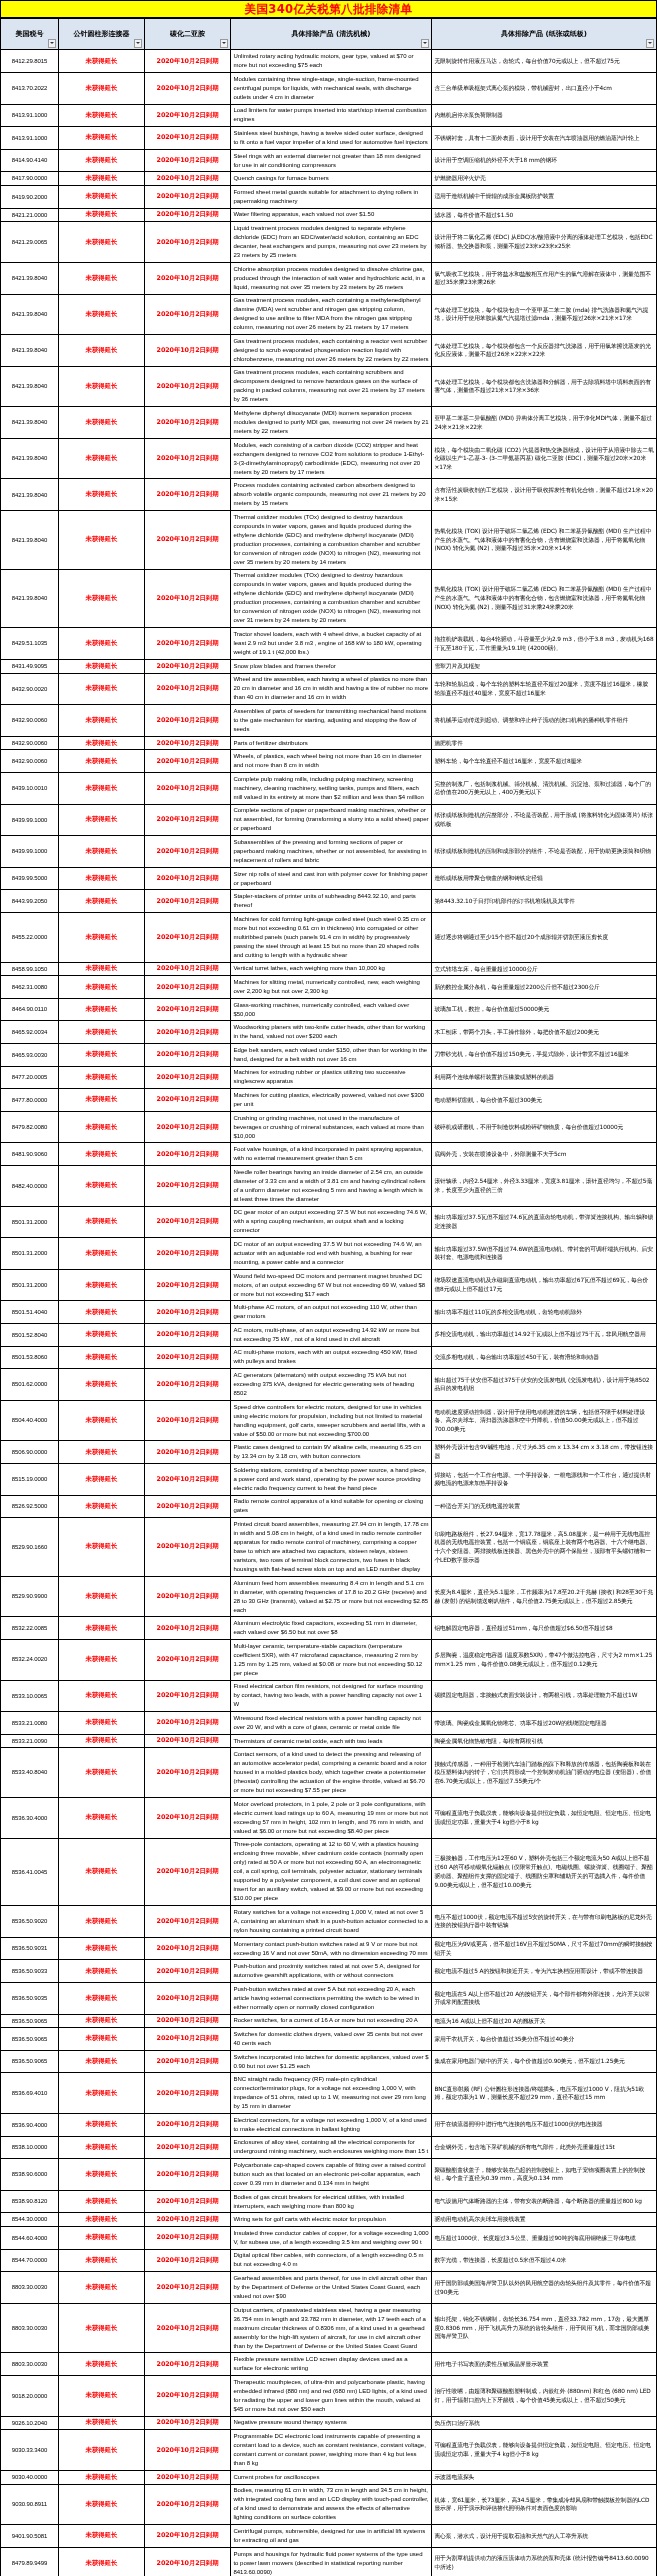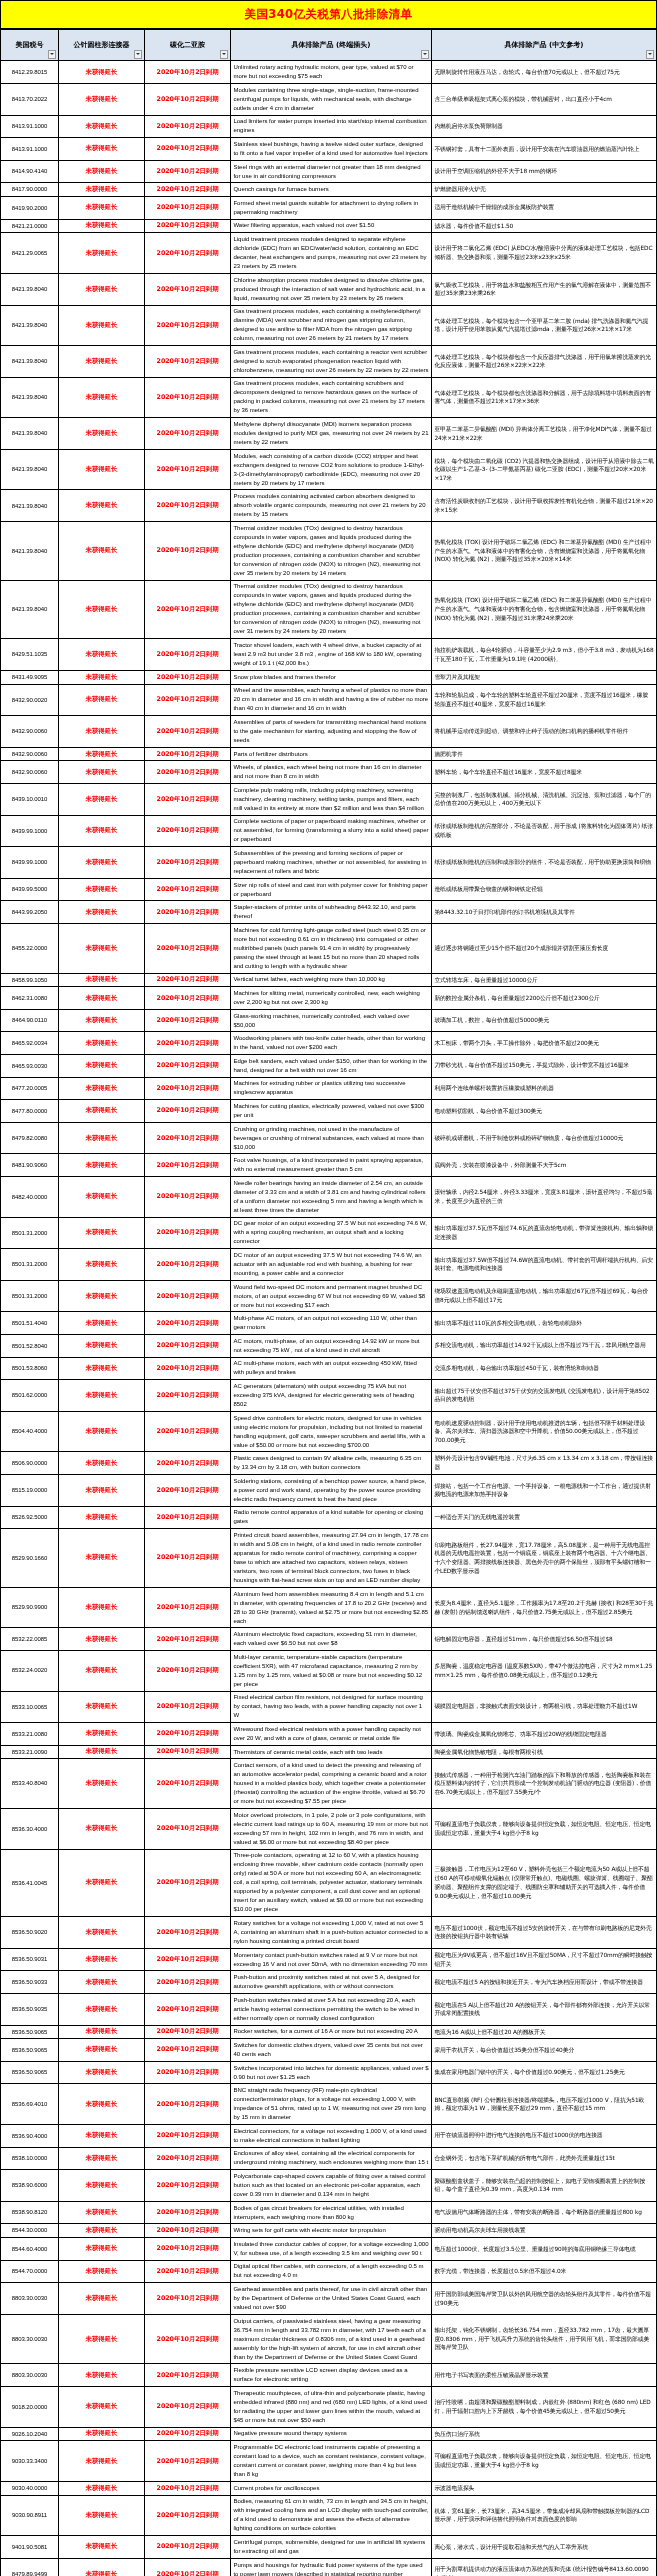--- a/index.html
+++ b/index.html
@@ -5,21 +5,21 @@
   html,body{margin:0;padding:0;background:#ffffff;}
   body{
     font-family:"Liberation Sans","DejaVu Sans",sans-serif;
     width:657px;
   }
   #sheet{width:657px;box-sizing:border-box;}
   
   .title-banner{
     background:#ffff00;
     border:0.6px solid #000000;
-    height:29px;
+    height:18px;
     display:flex;align-items:center;justify-content:center;
     box-sizing:border-box;
   }
   .title-banner .t{
     color:#ff0000;
     font-size:11.6px;
     font-weight:bold;
     letter-spacing:0.3px;
     font-family:"DejaVu Sans",sans-serif;
   }
@@ -143,27 +143,27 @@
           <span class="filter-btn hdr-btn-abs"></span>
         </th>
         <th>
           <div class="hdr-wrap">
               <span>碳化二亚胺</span>
             </div>
           <span class="filter-btn hdr-btn-abs"></span>
         </th>
         <th>
           <div class="hdr-wrap">
-              <span>具体排除产品 (终端插头)</span>
+              <span>具体排除产品 (清洗机械)</span>
             </div>
           <span class="filter-btn hdr-btn-abs"></span>
         </th>
         <th>
           <div class="hdr-wrap">
-              <span>具体排除产品 (中文参考)</span>
+              <span>具体排除产品 (纸张或纸板)</span>
             </div>
           <span class="filter-btn hdr-btn-abs"></span>
         </th>
       </tr>
     </thead>
     <tbody id="tbody">
         <tr class="thick">
           <td class="code">8412.29.8015</td>
           <td class="ext">未获得延长</td>
           <td class="expiry">2020年10月2日到期</td>

